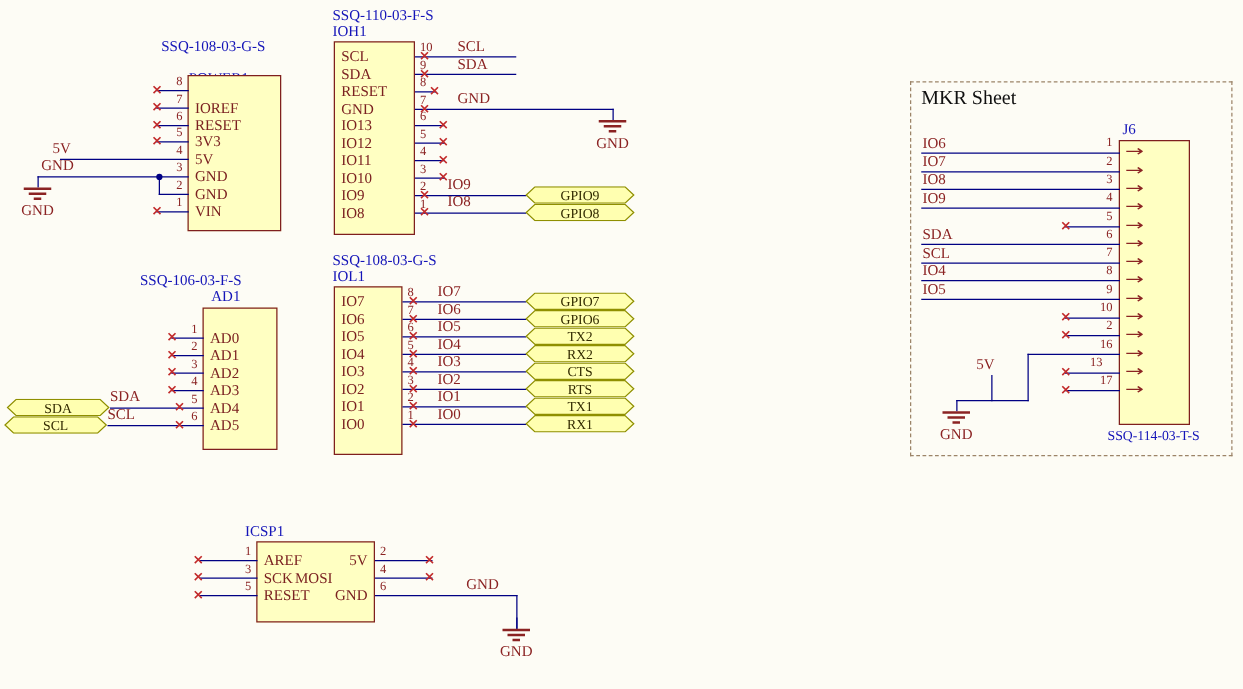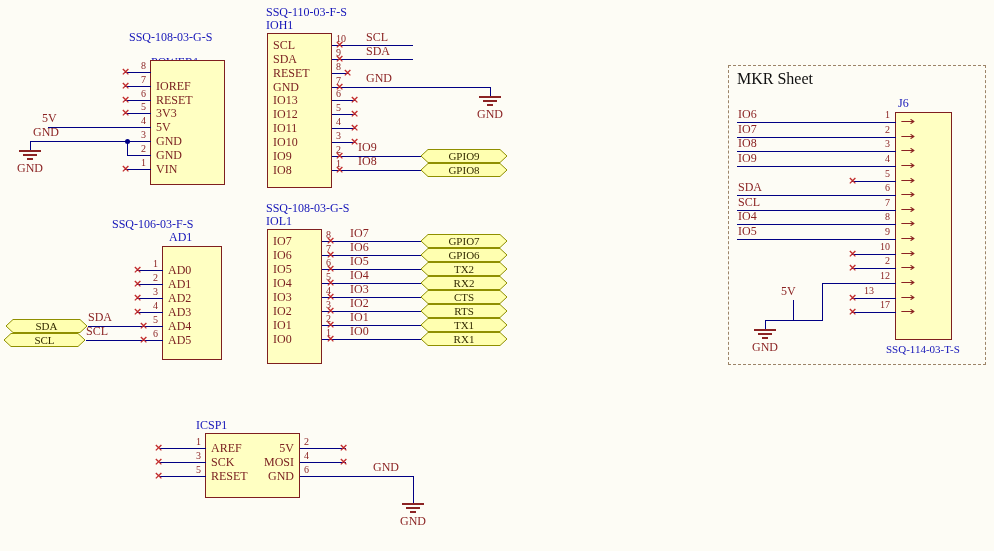--- a/index.html
+++ b/index.html
@@ -319,21 +319,21 @@
     <span class="pin-name" style="top: 333px; left: 168px;">AD5</span>
     <span class="pin-num" style="top: 436px; left: 175px; width: 26px; text-align: right;">1</span>
     <span class="pin-name" style="top: 441px; left: 211px;">AREF</span>
     <span class="pin-num" style="top: 450px; left: 175px; width: 26px; text-align: right;">3</span>
     <span class="pin-name" style="top: 455px; left: 211px;">SCK</span>
     <span class="pin-num" style="top: 464px; left: 175px; width: 26px; text-align: right;">5</span>
     <span class="pin-name" style="top: 469px; left: 211px;">RESET</span>
     <span class="pin-num" style="top: 436px; left: 304px;">2</span>
     <span class="pin-name" style="top: 441px; left: 236px; width: 58px; text-align: right;">5V</span>
     <span class="pin-num" style="top: 450px; left: 304px;">4</span>
-    <span class="pin-name" style="top: 455px; left: 236px; width: 58px; text-align: right;">MOSI</span>
+    <span class="pin-name" style="top: 455px; left: 236px; width: 58px; text-align: left;">MOSI</span>
     <span class="pin-num" style="top: 464px; left: 304px;">6</span>
     <span class="pin-name" style="top: 469px; left: 236px; width: 58px; text-align: right;">GND</span>
     <span class="pin-num" style="left: 864px; top: 109px; width: 26px; text-align: right;">1</span>
     <span class="arrow" style="left: 900px; top: 115px;">→</span>
     <span class="pin-num" style="left: 864px; top: 124px; width: 26px; text-align: right;">2</span>
     <span class="arrow" style="left: 900px; top: 130px;">→</span>
     <span class="pin-num" style="left: 864px; top: 138px; width: 26px; text-align: right;">3</span>
     <span class="arrow" style="left: 900px; top: 144px;">→</span>
     <span class="pin-num" style="left: 864px; top: 153px; width: 26px; text-align: right;">4</span>
     <span class="arrow" style="left: 900px; top: 159px;">→</span>
@@ -344,19 +344,19 @@
     <span class="pin-num" style="left: 864px; top: 197px; width: 26px; text-align: right;">7</span>
     <span class="arrow" style="left: 900px; top: 203px;">→</span>
     <span class="pin-num" style="left: 864px; top: 211px; width: 26px; text-align: right;">8</span>
     <span class="arrow" style="left: 900px; top: 217px;">→</span>
     <span class="pin-num" style="left: 864px; top: 226px; width: 26px; text-align: right;">9</span>
     <span class="arrow" style="left: 900px; top: 232px;">→</span>
     <span class="pin-num" style="left: 864px; top: 241px; width: 26px; text-align: right;">10</span>
     <span class="arrow" style="left: 900px; top: 247px;">→</span>
     <span class="pin-num" style="left: 864px; top: 255px; width: 26px; text-align: right;">2</span>
     <span class="arrow" style="left: 900px; top: 261px;">→</span>
-    <span class="pin-num" style="left: 864px; top: 270px; width: 26px; text-align: right;">12</span>
+    <span class="pin-num" style="left: 864px; top: 270px; width: 26px; text-align: right;">16</span>
     <span class="arrow" style="left: 900px; top: 276px;">→</span>
-    <span class="pin-num" style="left: 864px; top: 285px; width: 26px; text-align: left;">13</span>
+    <span class="pin-num" style="left: 864px; top: 285px; width: 26px; text-align: center;">13</span>
     <span class="arrow" style="left: 900px; top: 291px;">→</span>
     <span class="pin-num" style="left: 864px; top: 299px; width: 26px; text-align: right;">17</span>
     <span class="arrow" style="left: 900px; top: 305px;">→</span>
   </div>
 
 </body></html>

